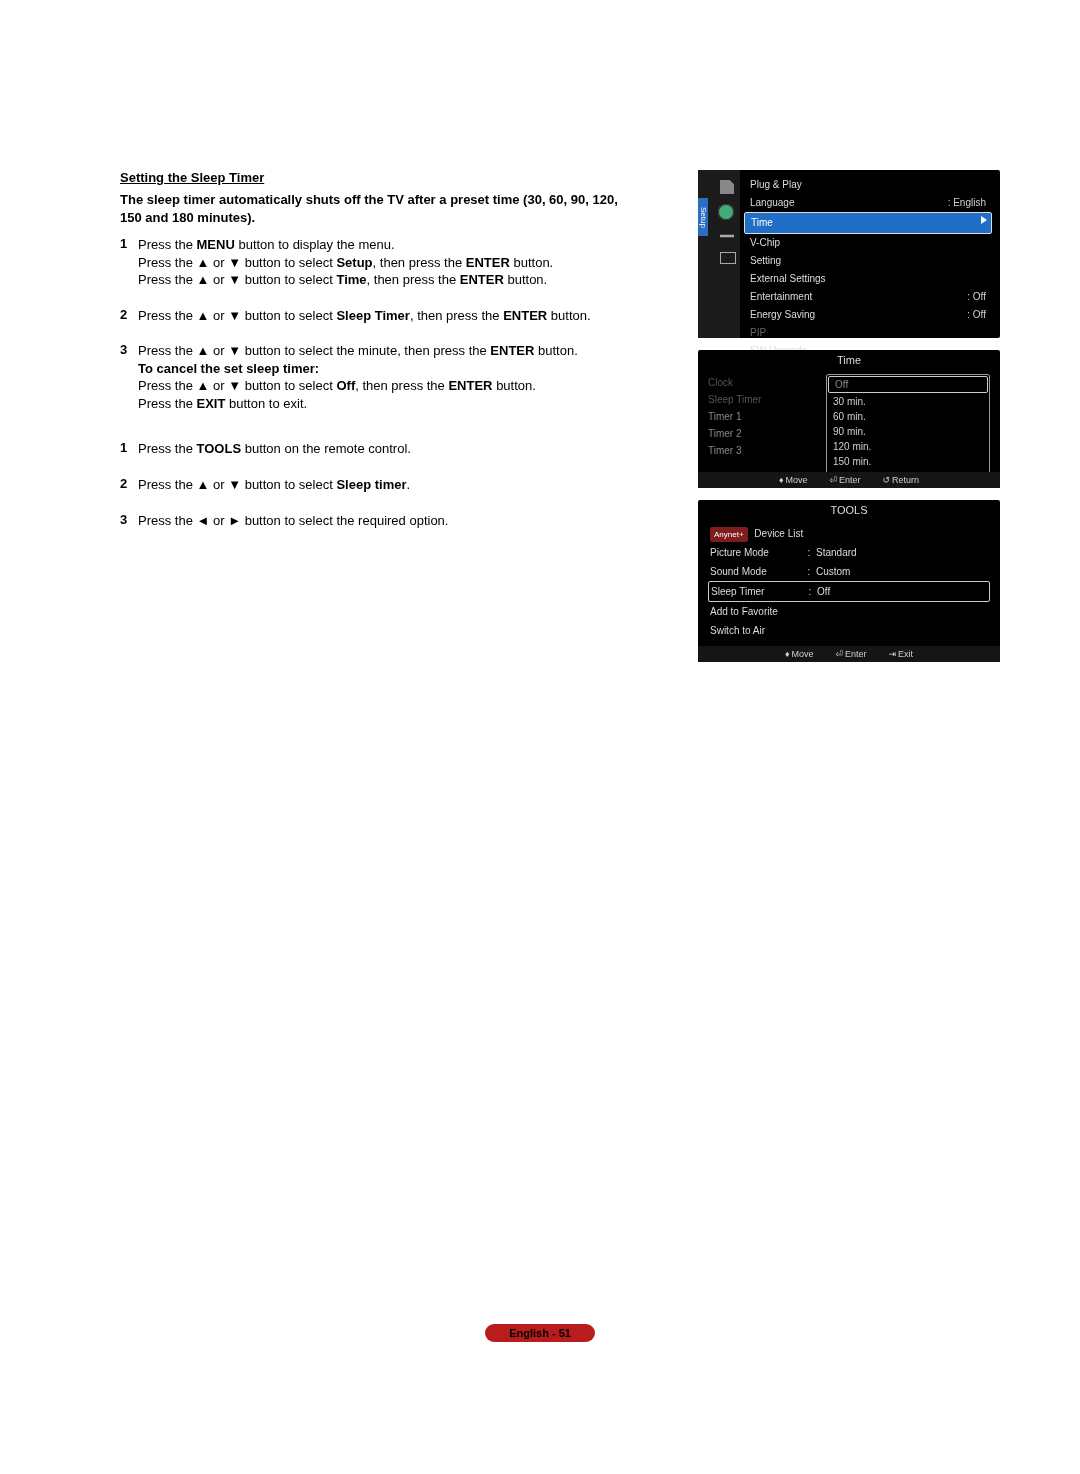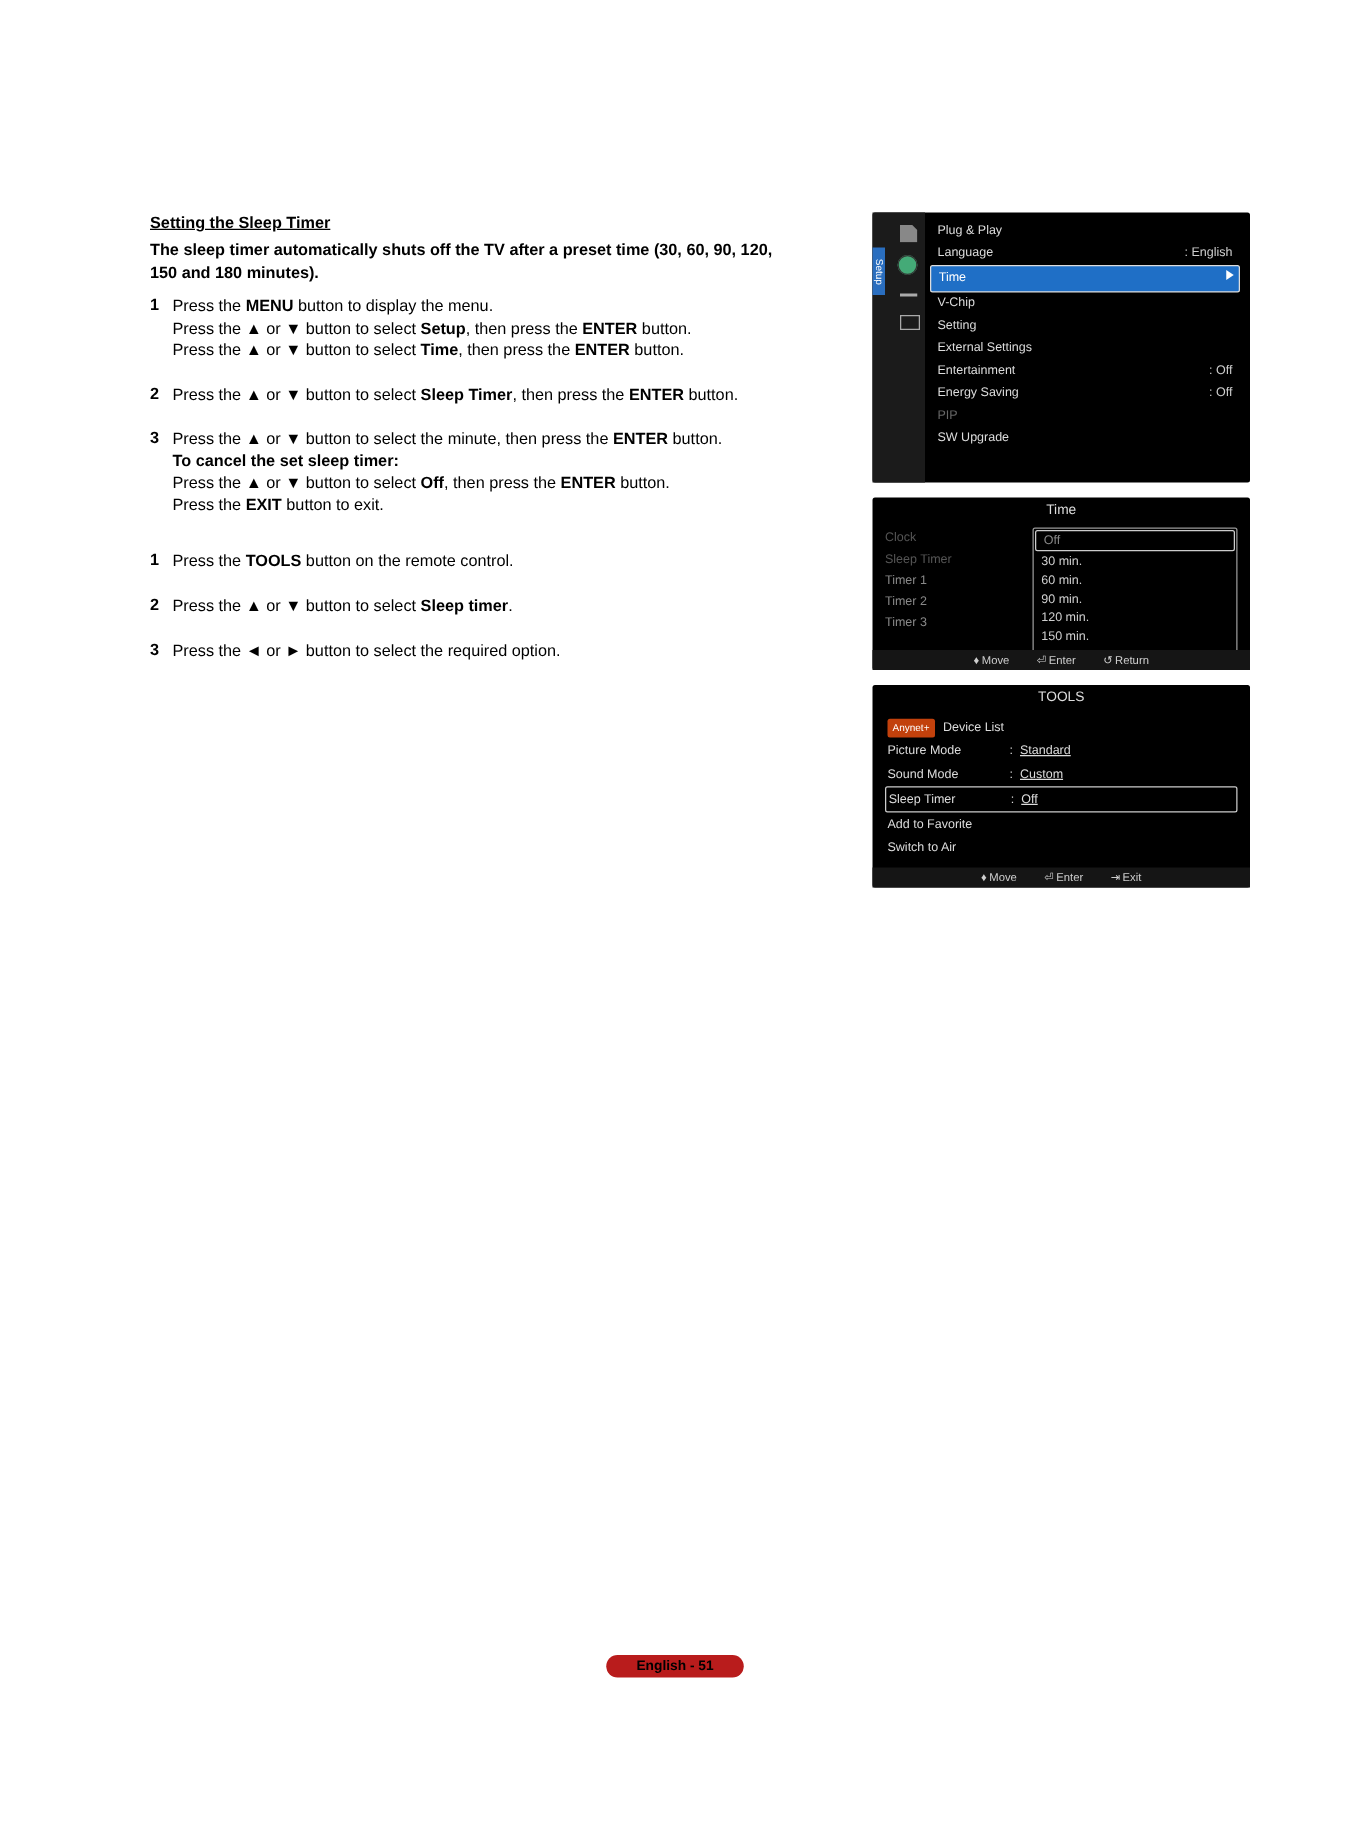--- a/index.html
+++ b/index.html
@@ -55,21 +55,21 @@
 
   
   .osd {
     background: #000;
     color: #dcdcdc;
     font-size: 10px;
     margin-bottom: 12px;
     border-radius: 2px;
     position: relative;
   }
-  .osd-setup { height: 216px; }
+  .osd-setup { height: 168px; }
   .osd-time { height: 138px; }
   .osd-tools { height: 162px; }
 
   .setup-left {
     position: absolute; left: 0; top: 0; bottom: 0; width: 42px;
     background: #1b1b1b;
   }
   .setup-tab {
     position: absolute; left: 0; top: 28px; width: 10px; height: 38px;
     background: #2a6ebf; color: #fff; font-size: 8px;
@@ -108,23 +108,23 @@
     background:#151515; font-size:9px; color:#cfcfcf;
     display:flex; justify-content:center; gap:22px; align-items:center;
   }
   .osd-footer span { display:inline-flex; align-items:center; gap:2px;}
   .sym { font-size:9px; }
 
   .tools-body { padding: 4px 10px 0 10px; }
   .tools-row { padding: 3px 2px; height:13px; line-height:13px; }
   .tools-row .lbl { display:inline-block; width:92px; }
   .tools-row .colon { display:inline-block; width:14px; text-align:center; }
-  .tools-row .val { display:inline-block;text-decoration:underline; }
+  .tools-row .val { display:inline-block; }
   .tools-row.sel { border:1px solid #ccc; border-radius:2px; }
-  .tools-chip { display:inline-block; background:#c2410c; color:#fff; font-size:8px; padding:1px 4px; border-radius:2px; margin-right:4px; }
+  .tools-chip { display:inline-block; background:#7f1d1d; color:#fff; font-size:8px; padding:1px 4px; border-radius:2px; margin-right:4px; }
 
   .page-footer {
     position: absolute; left:0; right:0; bottom: 132px;
     text-align: center;
   }
   .page-footer .chip {
     background: #b91c1c; color:#000; font-size:11px; font-weight:bold;
     padding: 3px 24px; border-radius: 10px; display:inline-block;
   }
   .clearfix::after { content:""; display:block; clear:both; }

